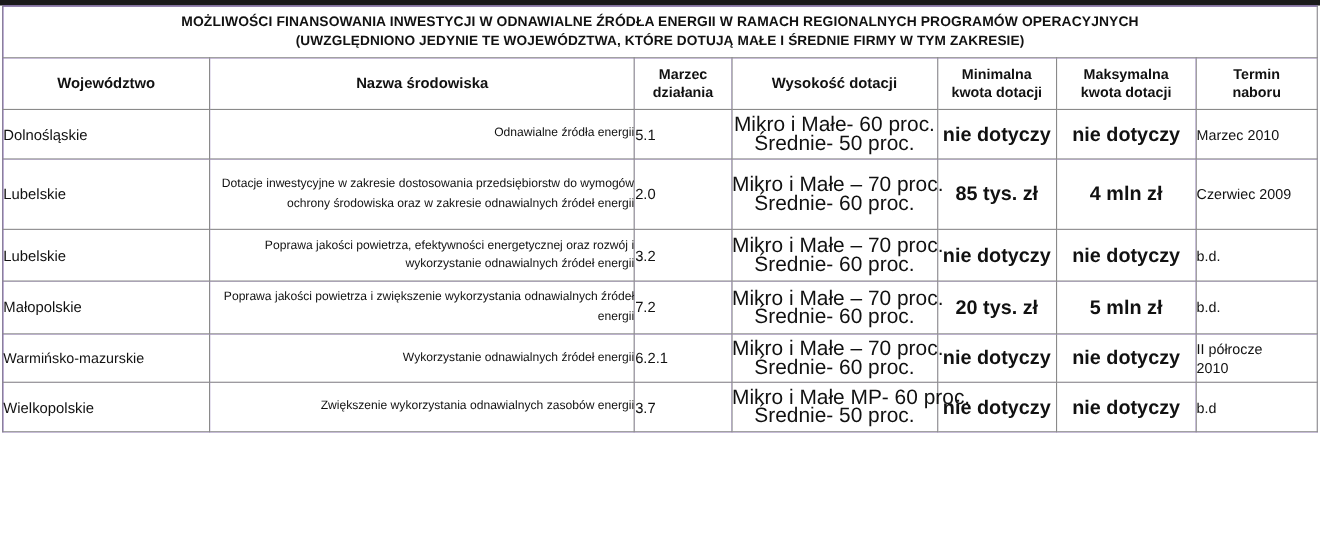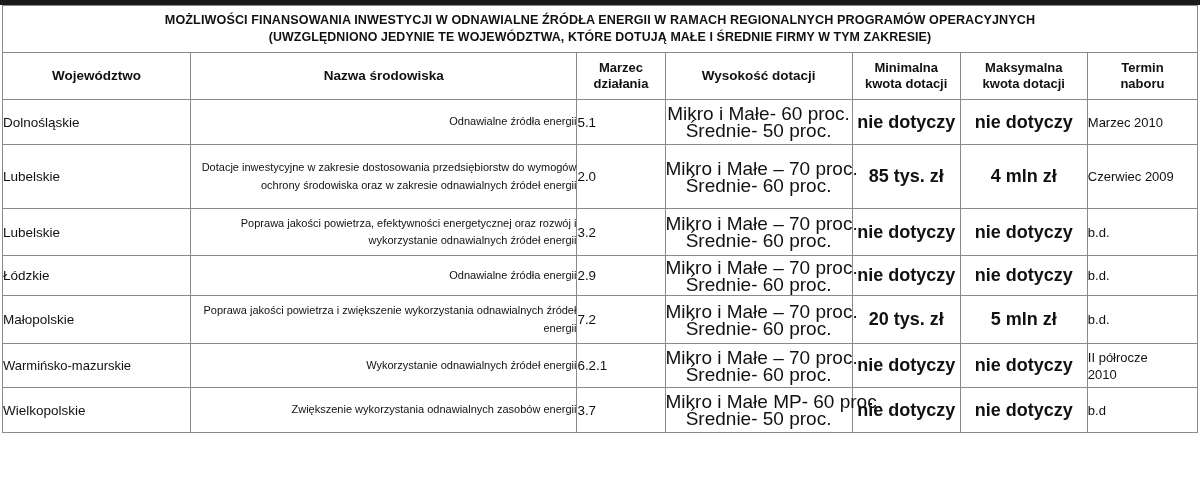--- a/index.html
+++ b/index.html
@@ -230,35 +230,20 @@
             <span class="nowrap">Średnie- 60 proc.</span>
           </td>
           <td class="kwota">nie dotyczy</td>
           <td class="kwota">nie dotyczy</td>
           <td class="termin two-line">
             <span>b.d.</span>
             <span></span>
           </td>
         </tr>
 
-        <tr style="height:40px">
-          <td class="voiv">Łódzkie</td>
-          <td class="dzial">Odnawialne źródła energii</td>
-          <td class="numer">2.9</td>
-          <td class="wysokosc two-line">
-            <span class="nowrap">Mikro i Małe – 70 proc.</span>
-            <span class="nowrap">Średnie- 60 proc.</span>
-          </td>
-          <td class="kwota">nie dotyczy</td>
-          <td class="kwota">nie dotyczy</td>
-          <td class="termin two-line">
-            <span>b.d.</span>
-            <span></span>
-          </td>
-        </tr>
 
         <tr style="height:48px">
           <td class="voiv">Małopolskie</td>
           <td class="dzial">Poprawa jakości powietrza i zwiększenie wykorzystania odnawialnych źródeł energii</td>
           <td class="numer">7.2</td>
           <td class="wysokosc two-line">
             <span class="nowrap">Mikro i Małe – 70 proc.</span>
             <span class="nowrap">Średnie- 60 proc.</span>
           </td>
           <td class="kwota">20 tys. zł</td>

